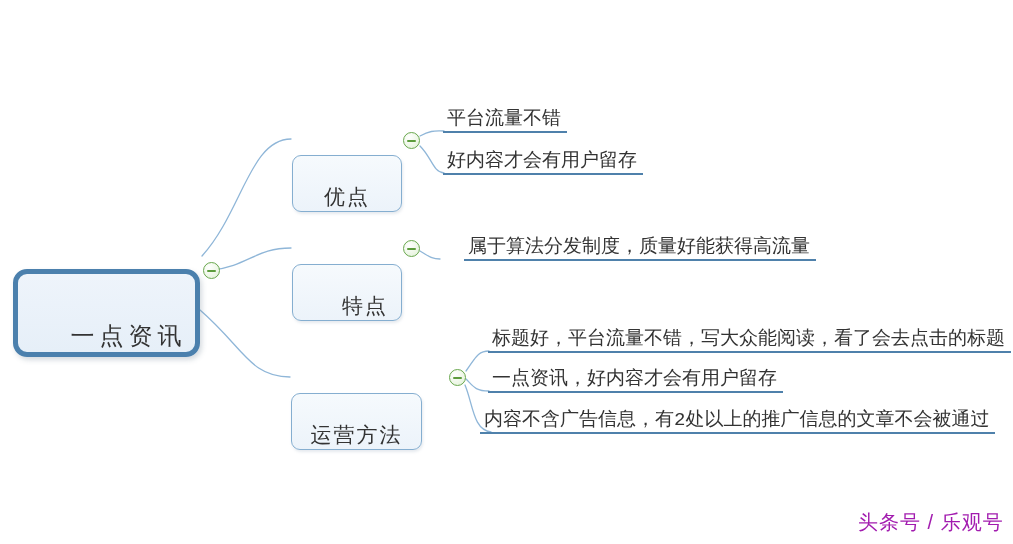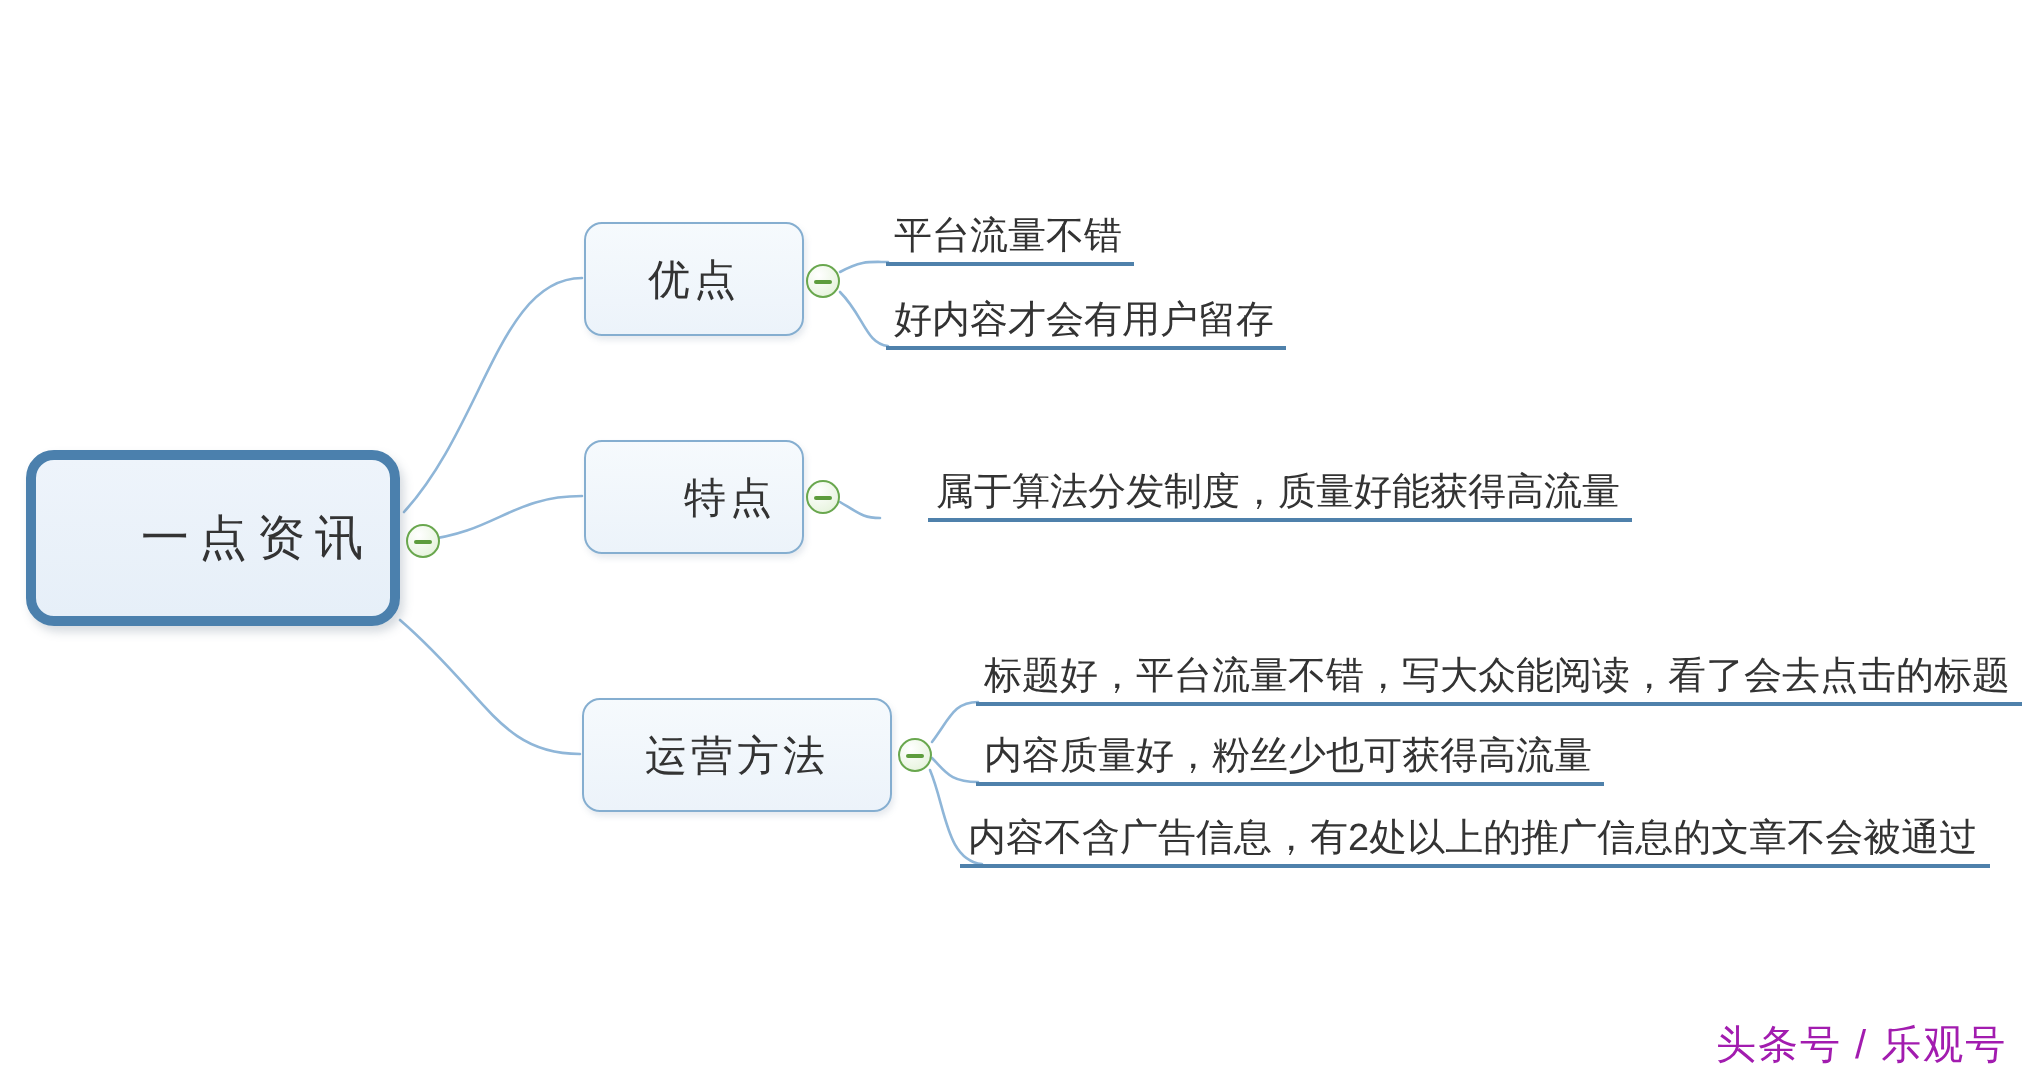--- a/index.html
+++ b/index.html
@@ -10,50 +10,52 @@
     overflow:hidden;
     font-family:"Liberation Sans", sans-serif;
     color:#3d3d3d;
   }
   #wires{position:absolute;left:0;top:0;width:1013px;height:544px;}
 
   
   .node{
     position:absolute;
     box-sizing:border-box;
-    display:flex;align-items:center;justify-content:center;
+    display:flex;align-items:flex-end;justify-content:center;
     cursor:default;
+    margin-top:44px;
   }
   .root-node{
     left:13px;top:225px;width:187px;height:88px;
     border:5px solid #4b80ad;border-radius:14px;
     background:linear-gradient(180deg,#eef4fb 0%,#e6eff8 100%);
     box-shadow:2px 3px 5px rgba(90,110,130,0.25);
     font-size:24px;letter-spacing:5px;color:#333;padding-left:44px;
   }
   .branch-node{
     box-sizing:border-box;
     border:1px solid #85aed0;border-radius:9px;
     background:linear-gradient(180deg,#f6fafd 0%,#ecf3fa 100%);
     box-shadow:1px 2px 3px rgba(110,135,160,0.18);
     font-size:21px;letter-spacing:2px;color:#333;
   }
   #branch-advantages{left:292px;top:111px;width:110px;height:57px;}
   #branch-features{left:292px;top:220px;width:110px;height:57px;padding-left:36px;}
-  #branch-operations{left:291px;top:349px;width:155px;height:57px;}
+  #branch-operations{left:291px;top:349px;width:131px;height:57px;}
 
   
   .leaf{
     position:absolute;
     font-size:19px;line-height:24px;
     white-space:nowrap;
     padding:0 6px 0 4px;
     border-bottom:2px solid #4f81ab;
     color:#333;
     cursor:default;
+    font-family:Liberation Mono, monospace;
   }
   #leaf-a1{left:443px;top:107px;}
   #leaf-a2{left:443px;top:149px;}
   #leaf-f1{left:464px;top:235px;}
   #leaf-o1{left:488px;top:327px;}
   #leaf-o2{left:488px;top:367px;}
   #leaf-o3{left:480px;top:408px;}
 
   
   .minus{
@@ -112,21 +114,21 @@
     <span>特点</span>
   </div>
   <div class="node branch-node" id="branch-operations">
     <span>运营方法</span>
   </div>
 
   <div class="leaf" id="leaf-a1">平台流量不错</div>
   <div class="leaf" id="leaf-a2">好内容才会有用户留存</div>
   <div class="leaf" id="leaf-f1">属于算法分发制度，质量好能获得高流量</div>
   <div class="leaf" id="leaf-o1">标题好，平台流量不错，写大众能阅读，看了会去点击的标题</div>
-  <div class="leaf" id="leaf-o2">内容质量好，粉丝少也可获得高流量</div>
+  <div class="leaf" id="leaf-o2">一点资讯，好内容才会有用户留存</div>
   <div class="leaf" id="leaf-o3">内容不含广告信息，有2处以上的推广信息的文章不会被通过</div>
 
   <div class="minus" id="minus-root">
       <span></span>
     </div>
   <div class="minus" id="minus-advantages">
       <span></span>
     </div>
   <div class="minus" id="minus-features">
       <span></span>

